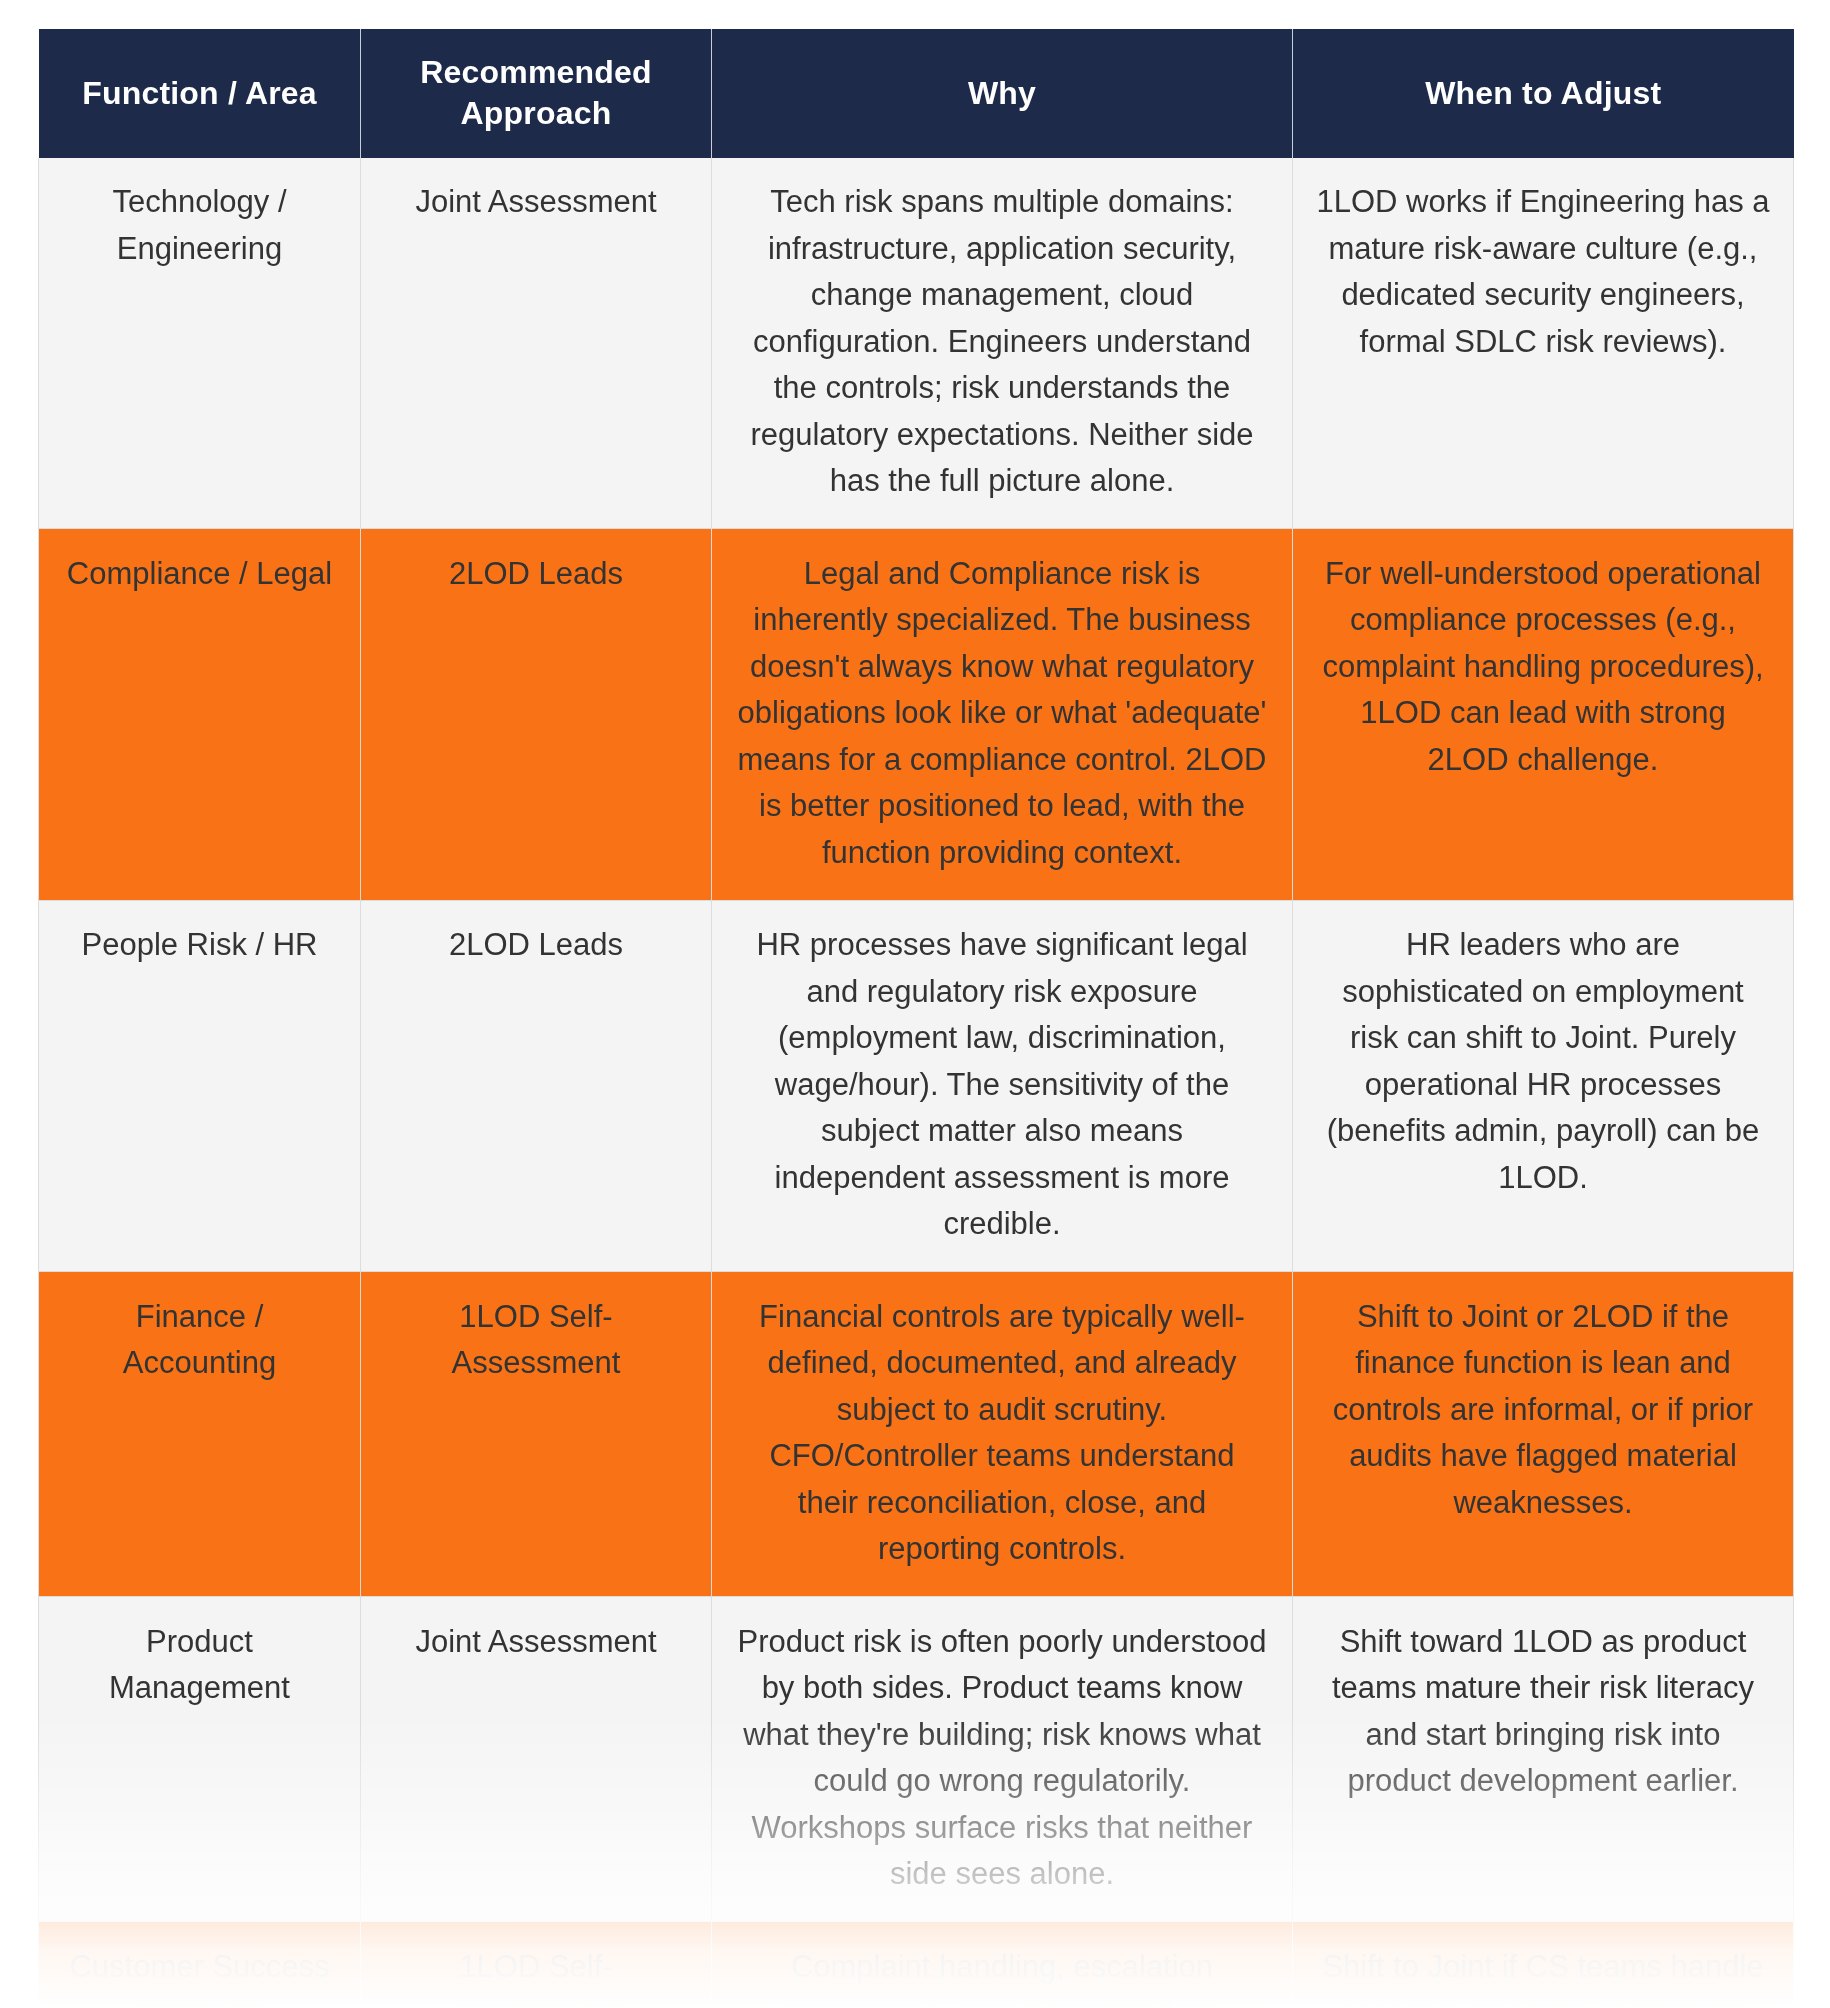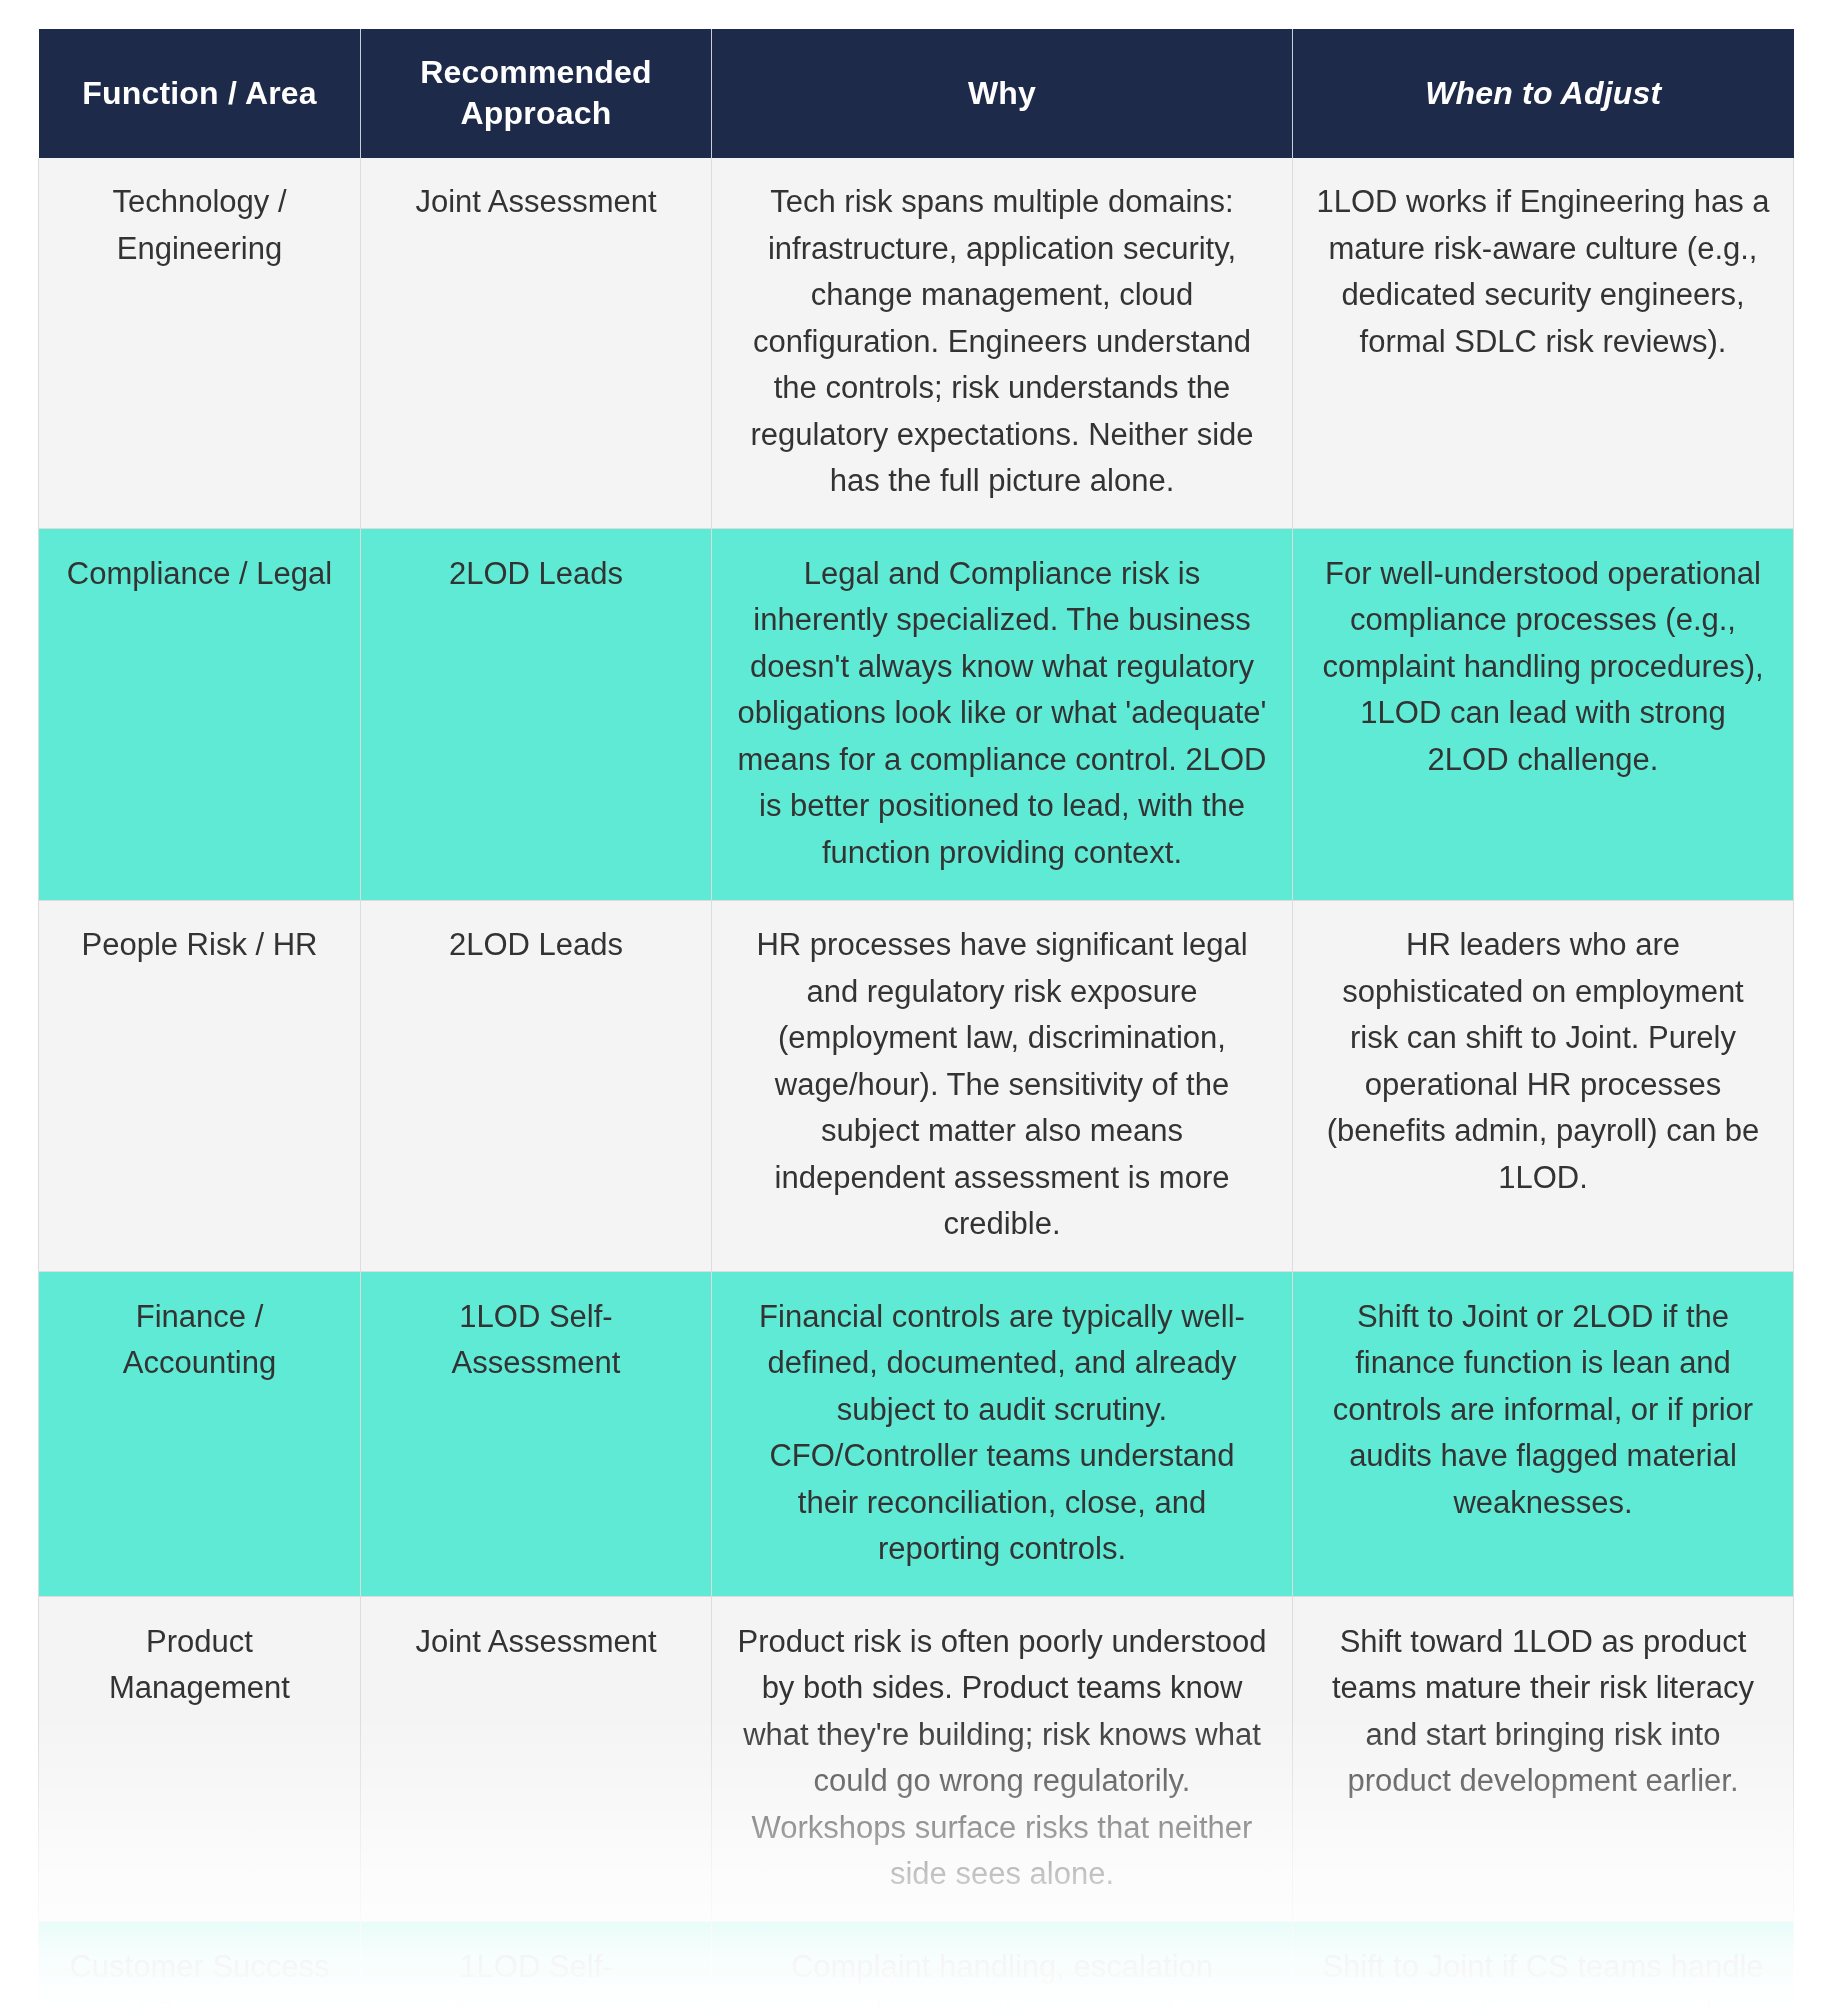--- a/index.html
+++ b/index.html
@@ -50,39 +50,39 @@
     line-height: 1.28;
     text-align: center;
     vertical-align: middle;
     padding: 23.4px 18px;
     height: 99px;
     box-sizing: border-box;
     border-right: 1.8px solid #c9cede;
     border-left: 1.8px solid transparent;
     letter-spacing: 0.2px;
   }
-  thead th:last-child { border-right: none; font-style: italic; }
+  thead th:last-child { border-right: none; }
 
   tbody td {
     font-size: 31px;
     line-height: 1.5;
     color: #333333;
     vertical-align: top;
     text-align: center;
     padding: 21.6px 23.4px 23.4px 23.4px;
     border-right: 1.8px solid #dcdcdc;
     border-bottom: 1.8px solid #dcdcdc;
     box-sizing: border-box;
     word-wrap: break-word;
   }
   tbody td:first-child { border-left: 1.8px solid #dcdcdc; }
   tbody td:last-child { border-right: 1.8px solid #dcdcdc; }
 
   tbody tr.shade td { background: #f4f4f4; }
-  tbody tr.plain td { background: #5eead4; }
+  tbody tr.plain td { background: #f97316; }
 
   
   .fade {
     position: absolute;
     left: 0;
     right: 0;
     bottom: 0;
     height: 297px;
     pointer-events: none;
     background: linear-gradient(to bottom,

